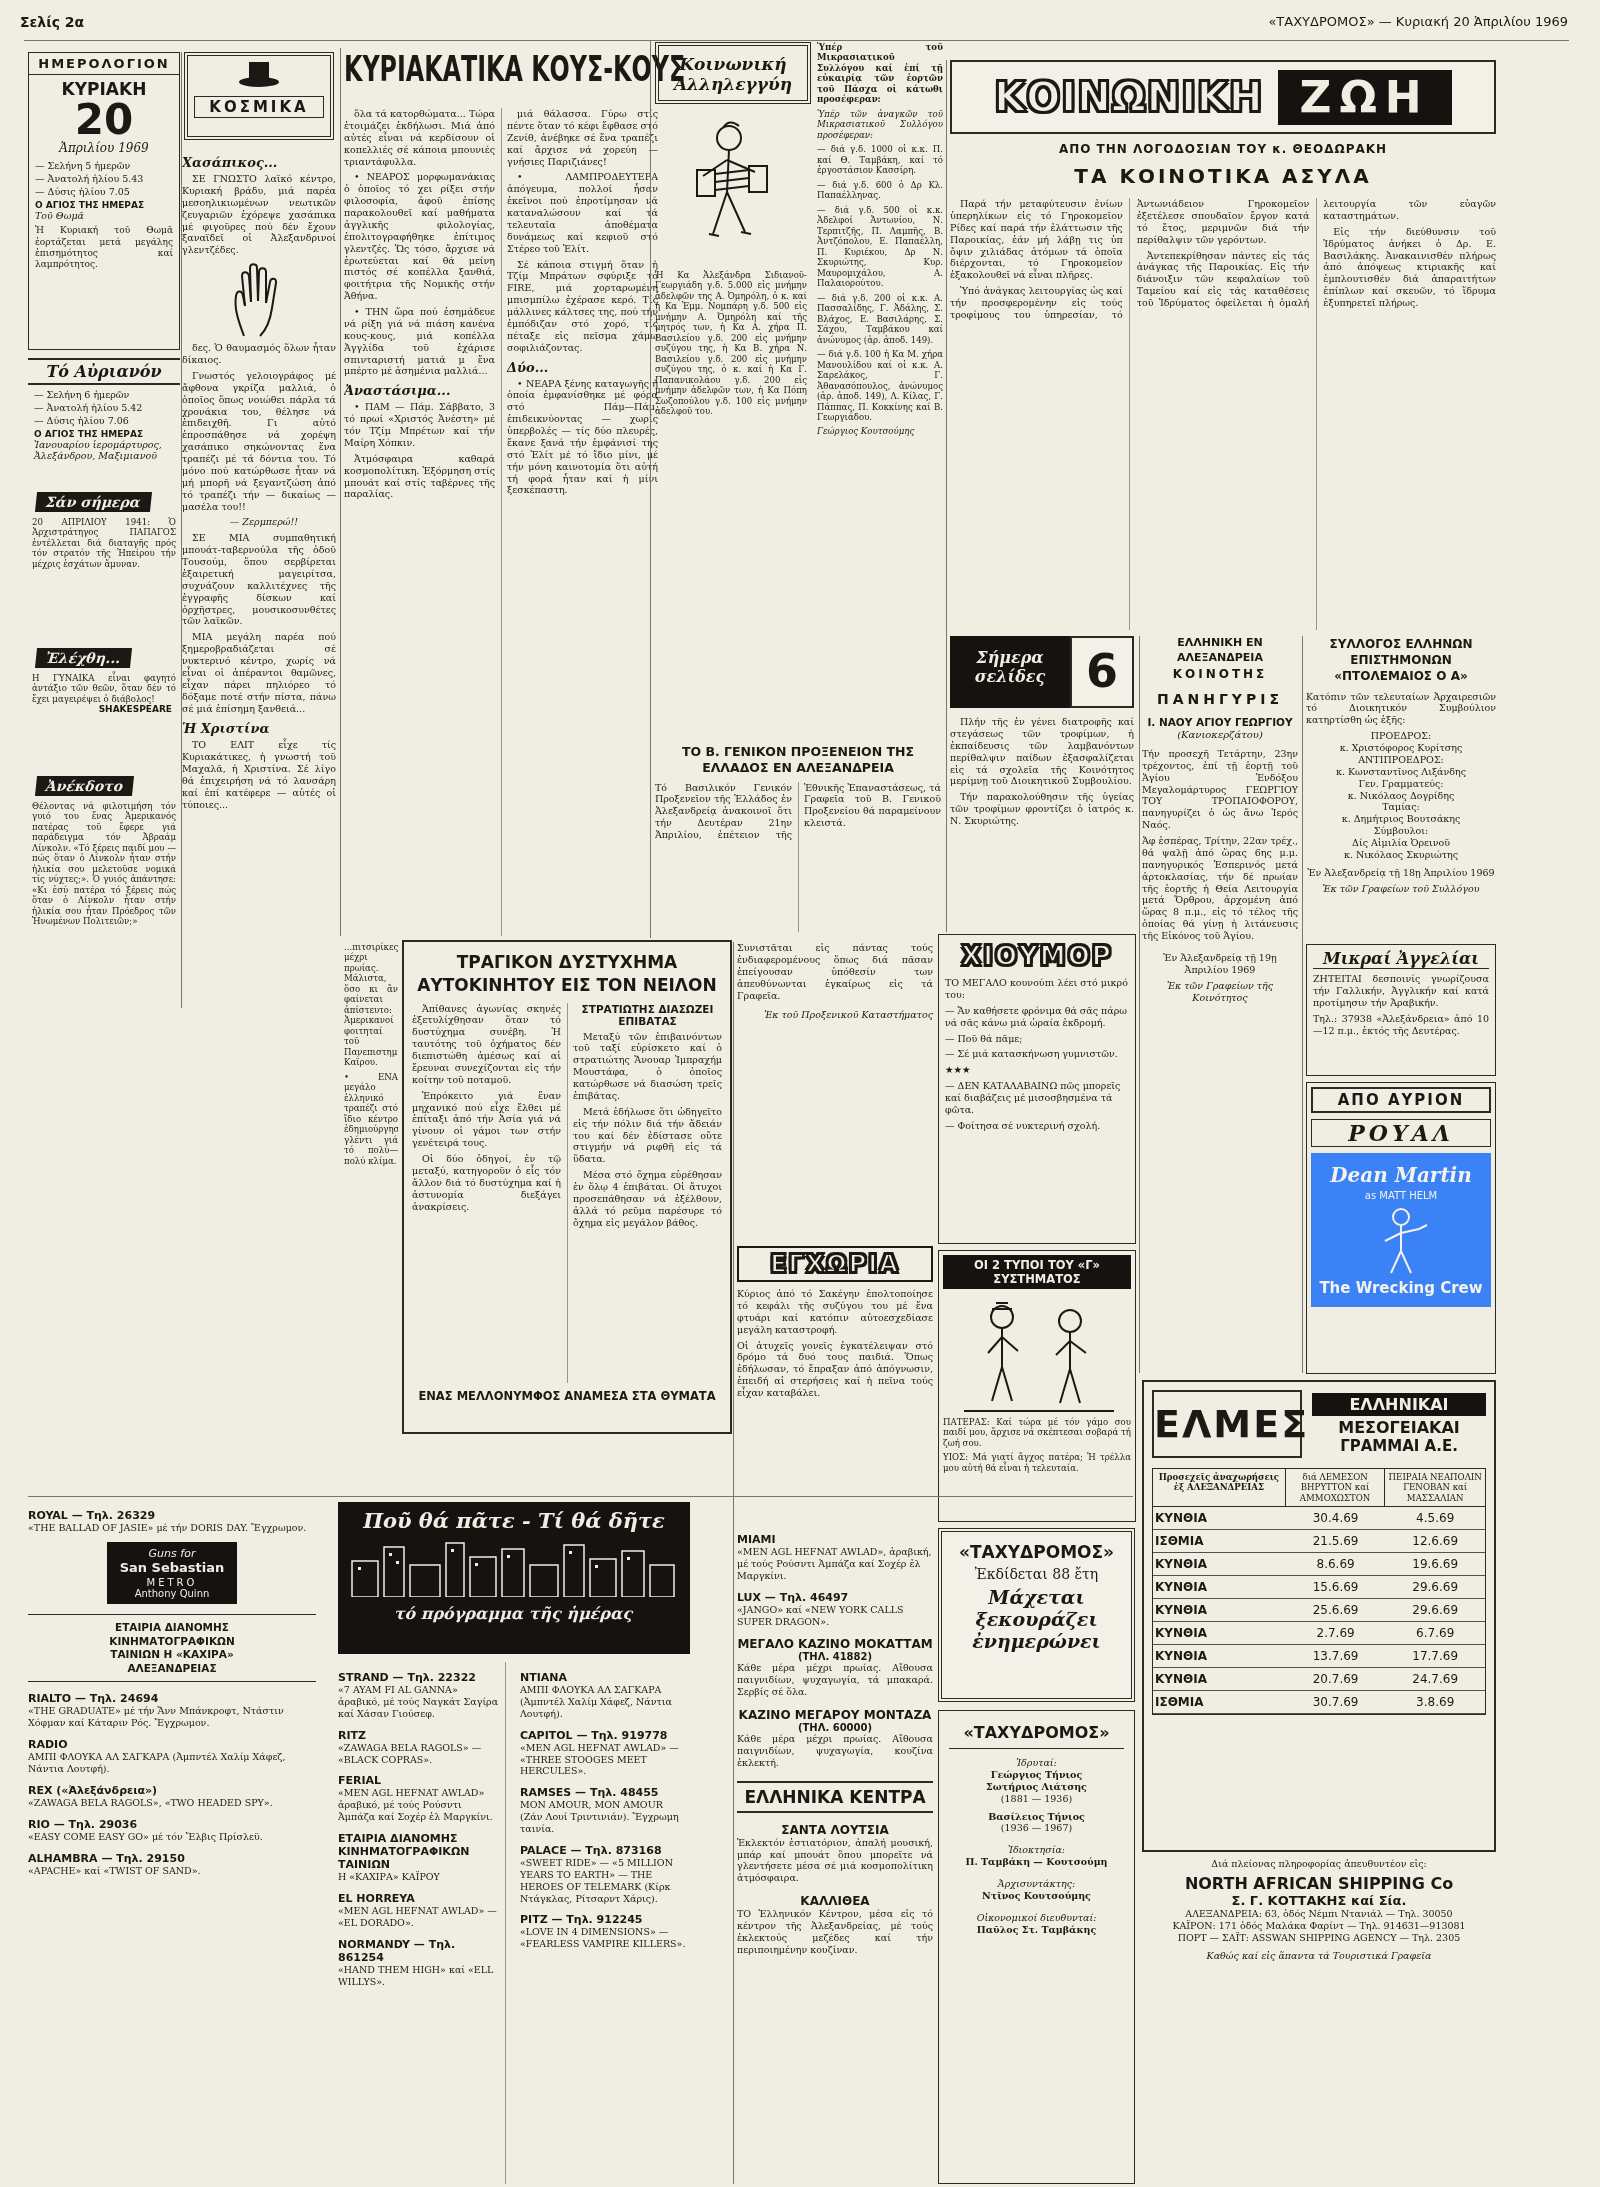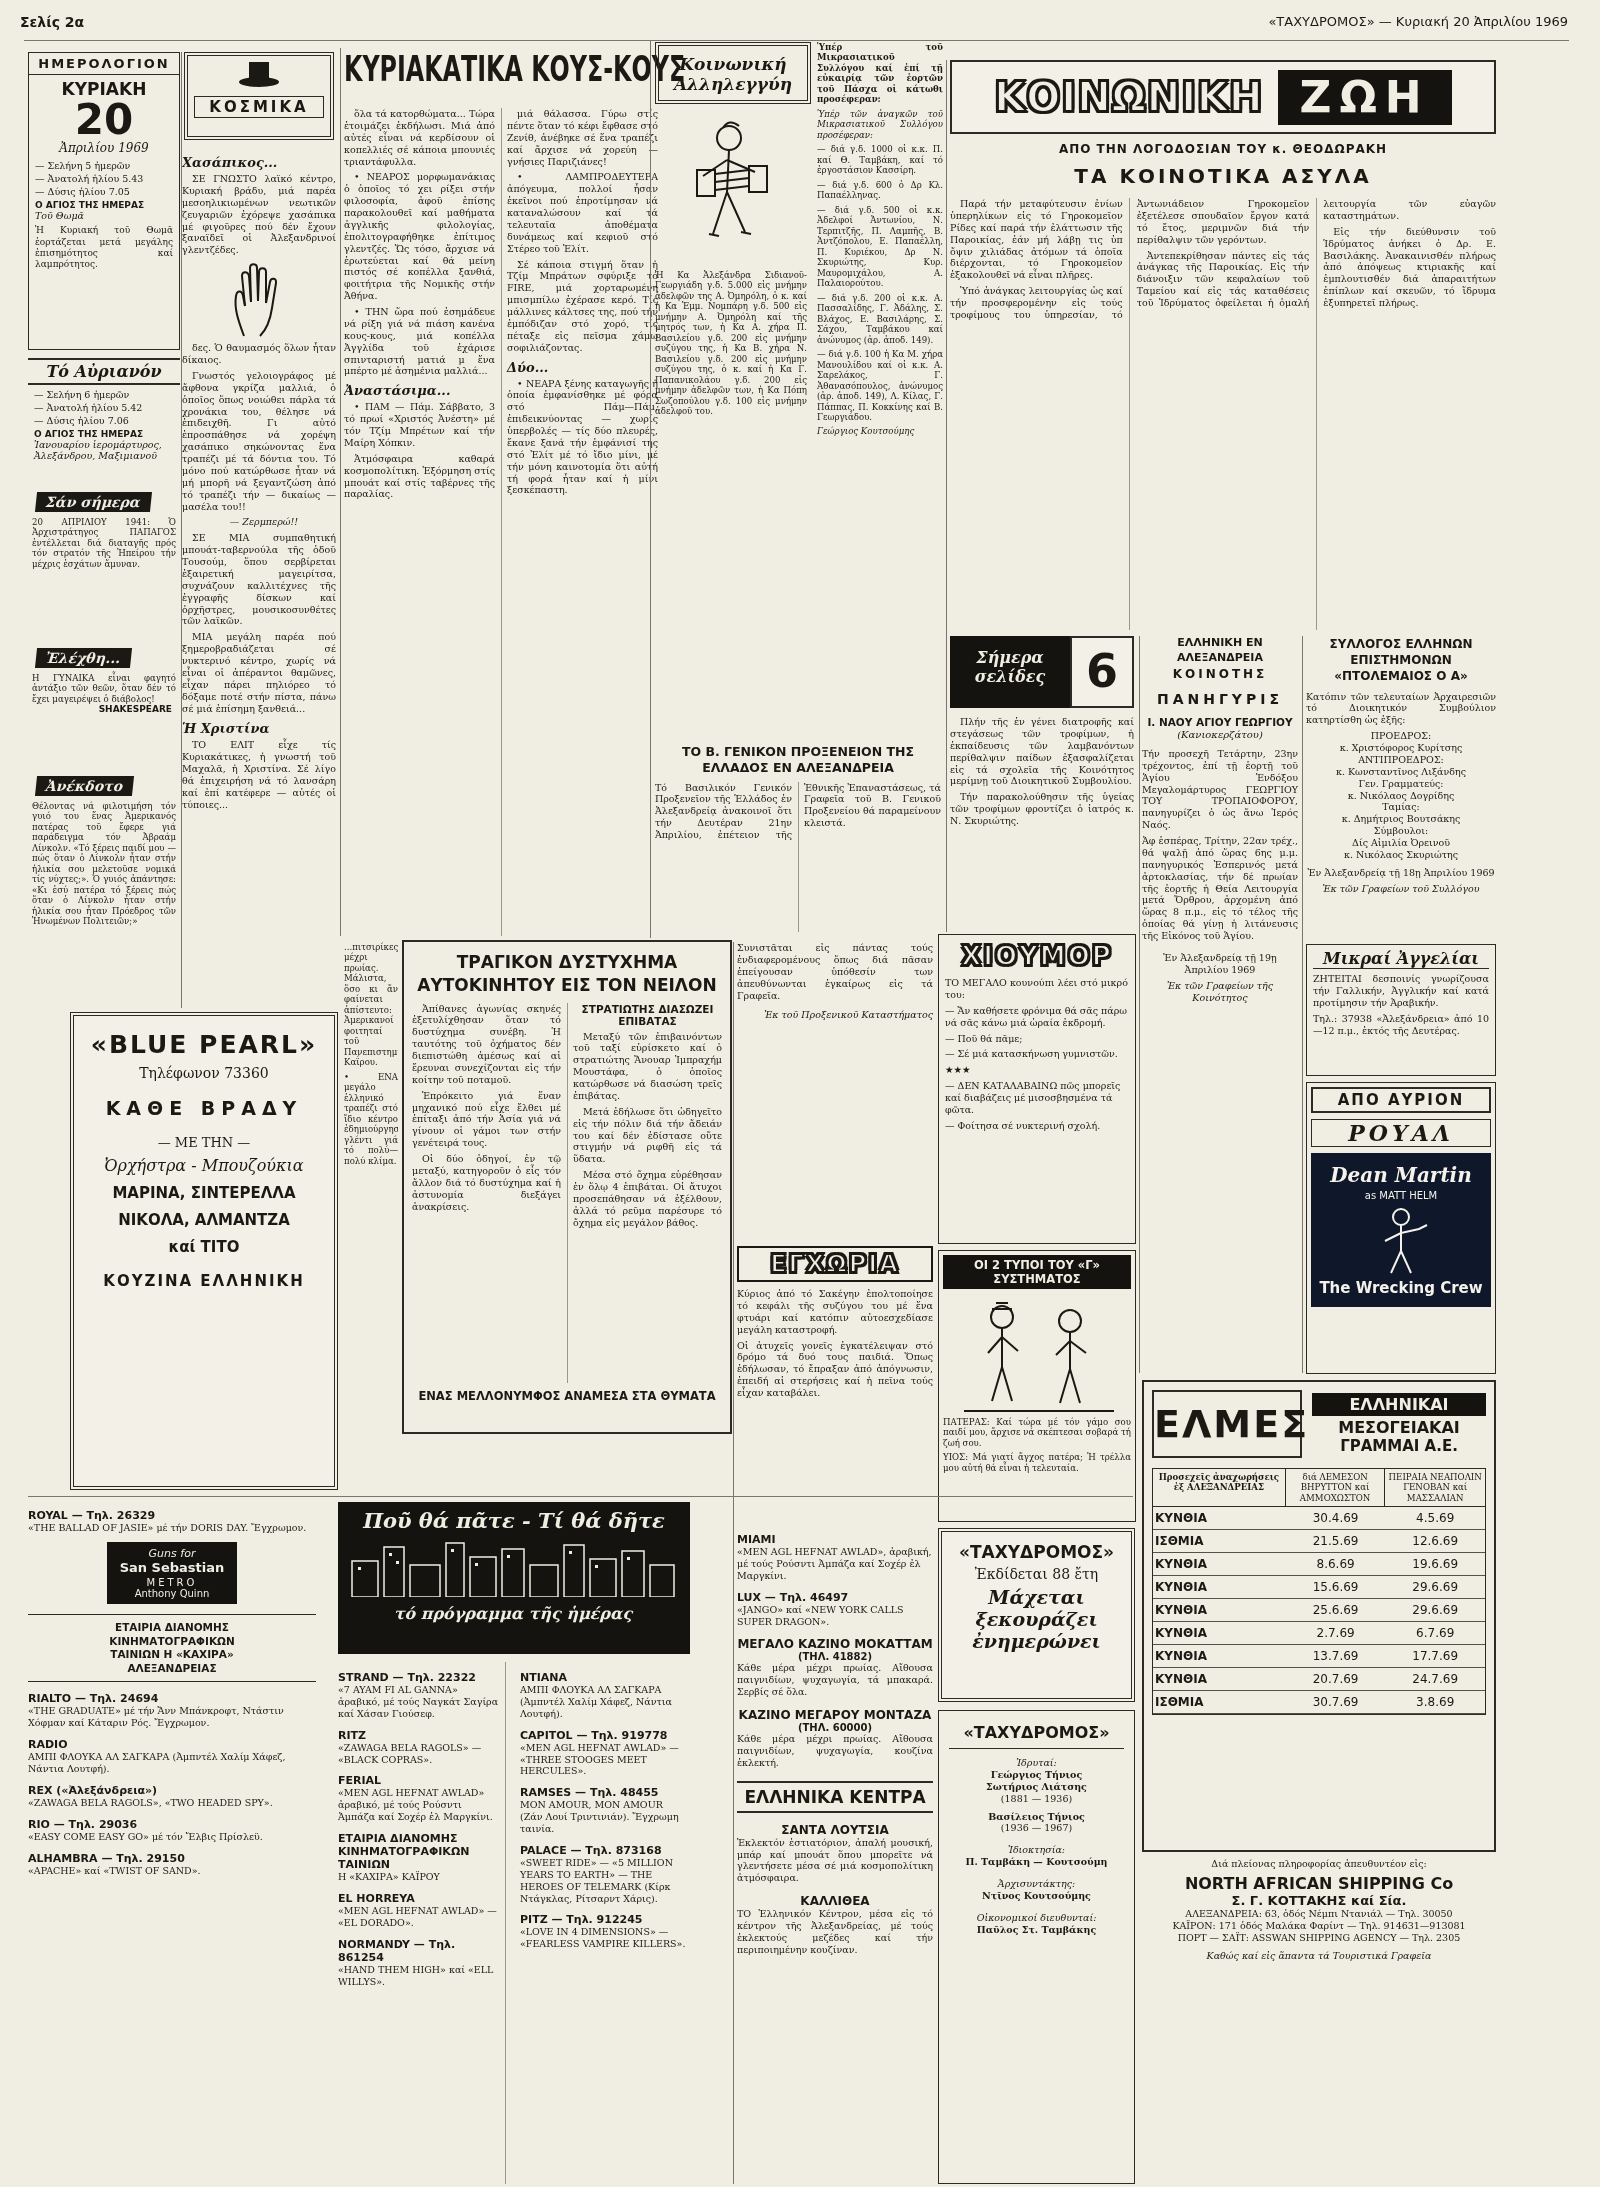--- a/index.html
+++ b/index.html
@@ -57,21 +57,21 @@
   .kz3{columns:3;column-gap:14px;column-rule:1px solid #9a968a}
   .bigsix{font-family:"DejaVu Sans",sans-serif;font-weight:bold;font-size:46px;line-height:1}
   .rl{font-family:"DejaVu Sans",sans-serif;font-weight:bold;font-size:10.5px;text-align:center;line-height:1.35}
   .cenN{font-family:"DejaVu Sans",sans-serif;font-weight:bold;font-size:12px;text-align:center;margin-top:10px}
   .cenT{font-size:9.5px;line-height:1.25;text-align:justify}
   .ek-head{font-family:"DejaVu Sans",sans-serif;font-weight:bold;font-size:17px;text-align:center;border-top:2px solid #2c2a24;border-bottom:2px solid #2c2a24;padding:4px 0;margin:12px 0 4px}
   .erow{display:flex;border-bottom:1px solid #55524a}
   .erow span{padding:4px 2px;font-family:"DejaVu Sans",sans-serif}
   .eship{width:40%;font-weight:bold;font-size:12px}
   .ed{width:30%;font-size:12px;text-align:center}
-  .poster{background:#0f172a;color:#f4f2ea;text-align:center;padding:10px 4px;margin-top:6px}
+  .poster{background:#3b82f6;color:#f4f2ea;text-align:center;padding:10px 4px;margin-top:6px}
   .pD{font-style:italic;font-weight:bold;font-size:20px}
   .pH{font-family:"DejaVu Sans",sans-serif;font-size:10px;margin-top:3px}
   .pW{font-family:"DejaVu Sans",sans-serif;font-weight:bold;font-size:15px;line-height:1.2;margin-top:3px}
   .ribbon{background:#15130f;color:#f0eee3;font-style:italic;font-weight:bold;font-size:16px;text-align:center;padding:3px 0;transform:skewX(-4deg)}
   .pou-t{color:#f0eee3;font-weight:bold;font-style:italic;font-size:21px;text-align:center;padding:6px 0 2px}
 </style>
 </head>
 <body>
 
 <div id="page">
@@ -115,33 +115,20 @@
     <div class="miniLogo">Ἐλέχθη...</div>
     <div class="xs j" style="padding:0 4px">Η ΓΥΝΑΙΚΑ εἶναι φαγητό ἀντάξιο τῶν θεῶν, ὅταν δέν τό ἔχει μαγειρέψει ὁ διάβολος!</div>
     <div class="quoteBy">SHAKESPEARE</div>
   </div>
 
   <div class="abs" style="left:28px;top:776px;width:152px;height:226px">
     <div class="miniLogo">Ἀνέκδοτο</div>
     <div class="xs j" style="padding:0 4px">Θέλοντας νά φιλοτιμήση τόν γυιό του ἕνας Ἀμερικανός πατέρας τοῦ ἔφερε γιά παράδειγμα τόν Ἀβραάμ Λίνκολν. «Τό ξέρεις παιδί μου — πώς ὅταν ὁ Λίνκολν ἦταν στήν ἡλικία σου μελετοῦσε νομικά τίς νύχτες;». Ὁ γυιός ἀπάντησε: «Κι ἐσύ πατέρα τό ξέρεις πώς ὅταν ὁ Λίνκολν ἦταν στήν ἡλικία σου ἦταν Πρόεδρος τῶν Ἡνωμένων Πολιτειῶν;»</div>
   </div>
 
-  <div class="abs dd" style="left:70px;top:1012px;width:268px;height:478px;background:#f3f1e7">
-    <div class="bp-name">«BLUE PEARL»</div>
-    <div class="bp-line" style="font-size:14px">Τηλέφωνον 73360</div>
-    <div class="bp-kb">ΚΑΘΕ ΒΡΑΔΥ</div>
-    <div class="bp-line">— ΜΕ ΤΗΝ —</div>
-    <div class="bp-line" style="font-style:italic;font-size:16px">Ὀρχήστρα - Μπουζούκια</div>
-    <div>
-        <div class="bp-art">ΜΑΡΙΝΑ, ΣΙΝΤΕΡΕΛΛΑ</div>
-        <div class="bp-art">ΝΙΚΟΛΑ, ΑΛΜΑΝΤΖΑ</div>
-        <div class="bp-art">καί ΤΙΤΟ</div>
-      </div>
-    <div class="bp-kb" style="letter-spacing:2px;font-size:15px">ΚΟΥΖΙΝΑ ΕΛΛΗΝΙΚΗ</div>
-  </div>
 
   <div class="abs" style="left:28px;top:1500px;width:288px;height:682px;overflow:hidden">
     <div class="thn">ROYAL — Τηλ. 26329</div>
     <div class="thf">«THE BALLAD OF JASIE» μέ τήν DORIS DAY. Ἔγχρωμον.</div>
     <div class="badgeM">
       <div style="font-style:italic;font-size:11px">Guns for</div>
       <div style="font-weight:bold;font-size:13px">San Sebastian</div>
       <div style="font-size:10px;letter-spacing:3px;margin-top:2px">METRO</div>
       <div style="font-size:10px">Anthony Quinn</div>
     </div>

